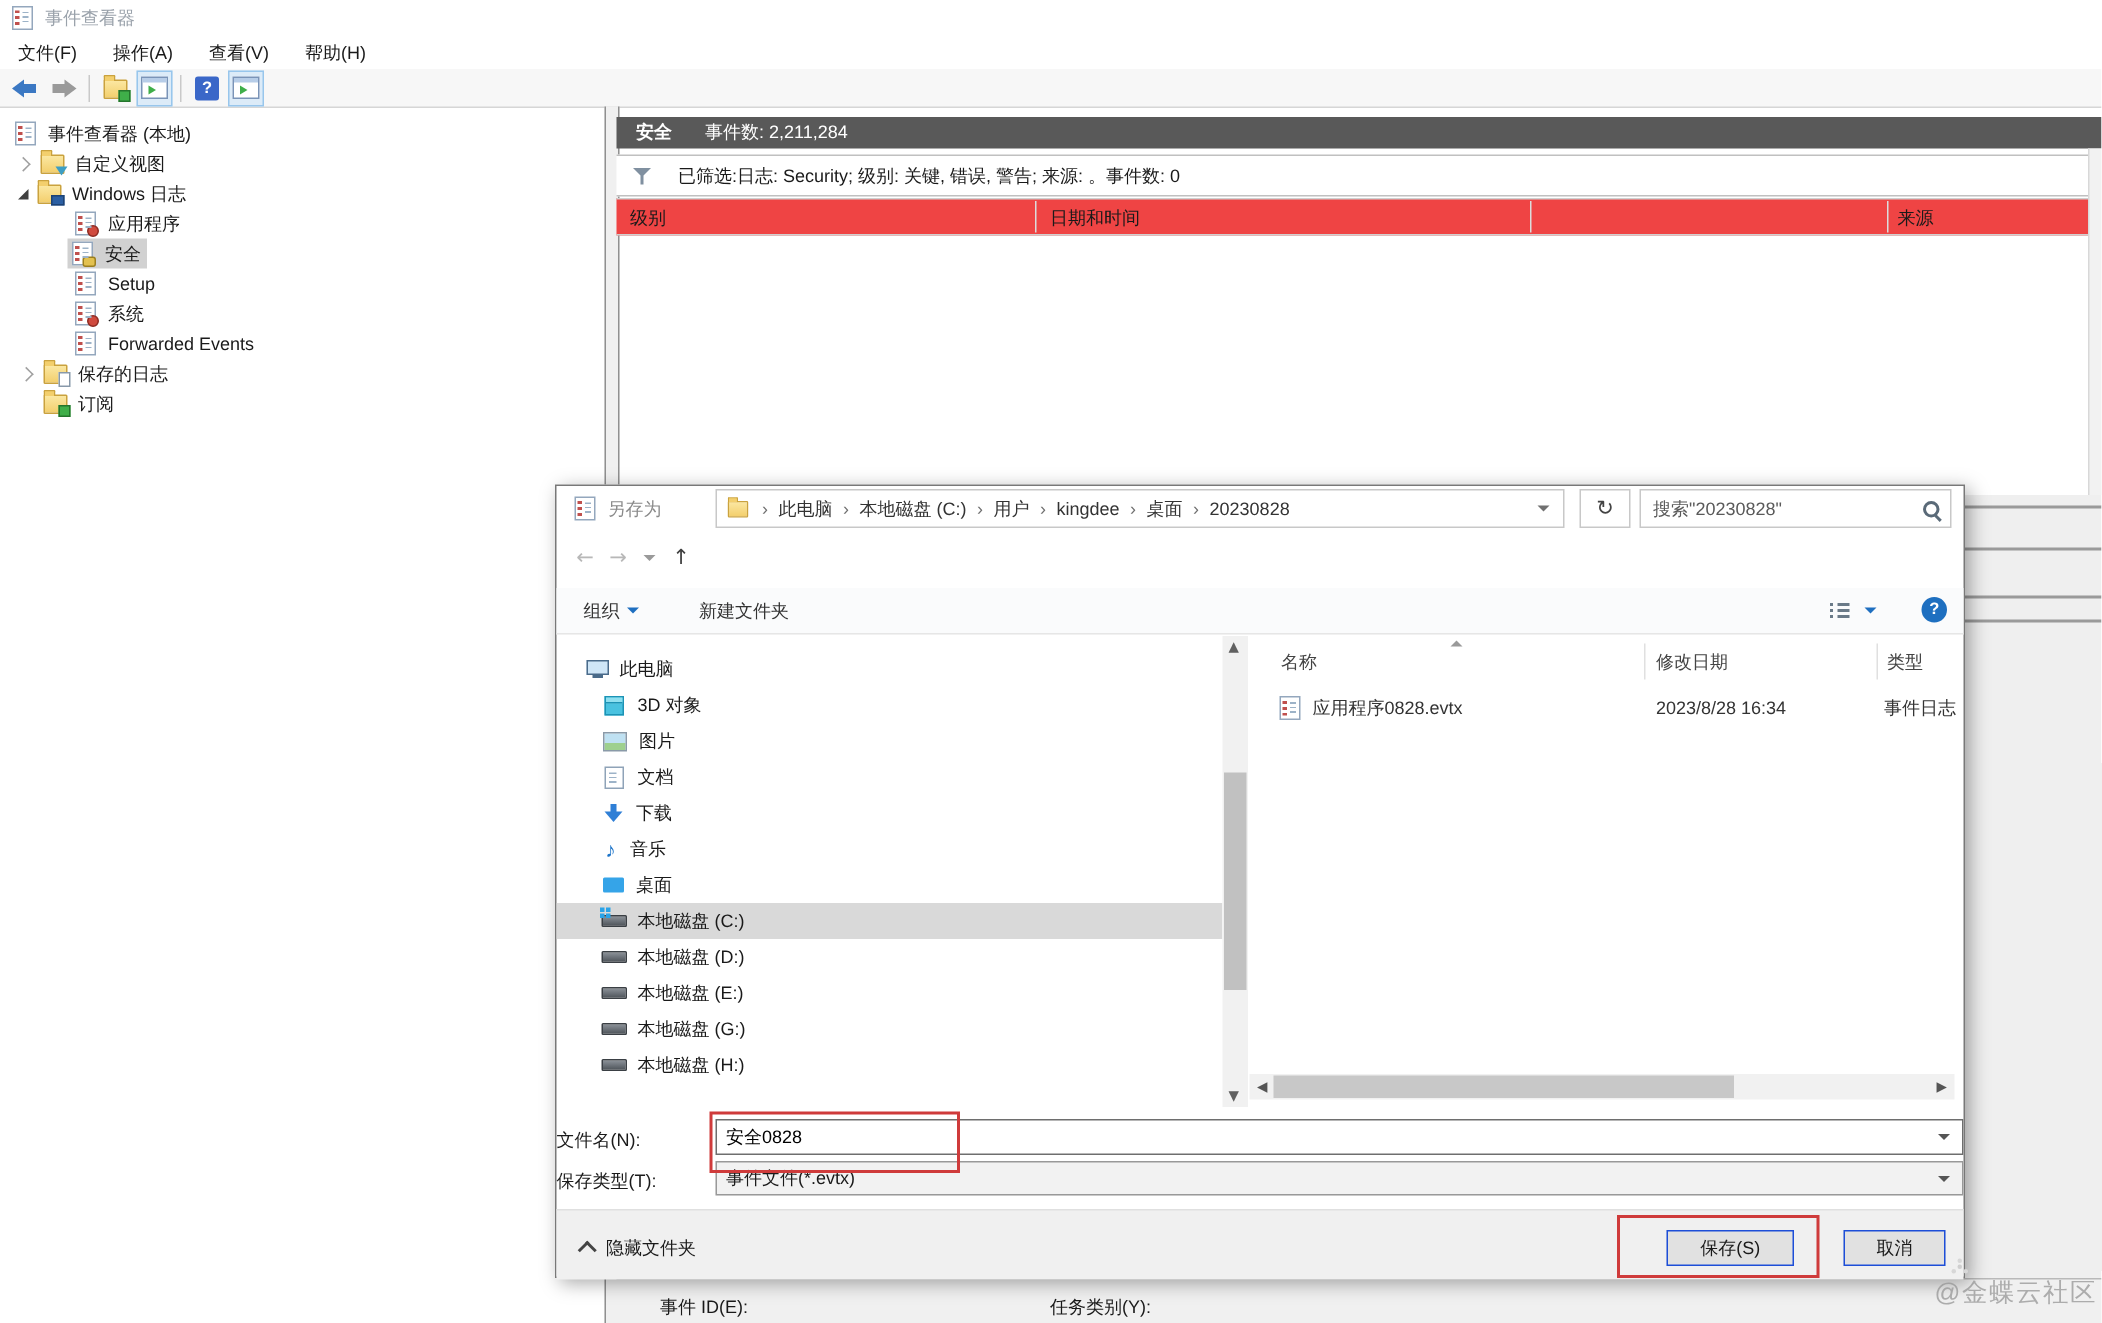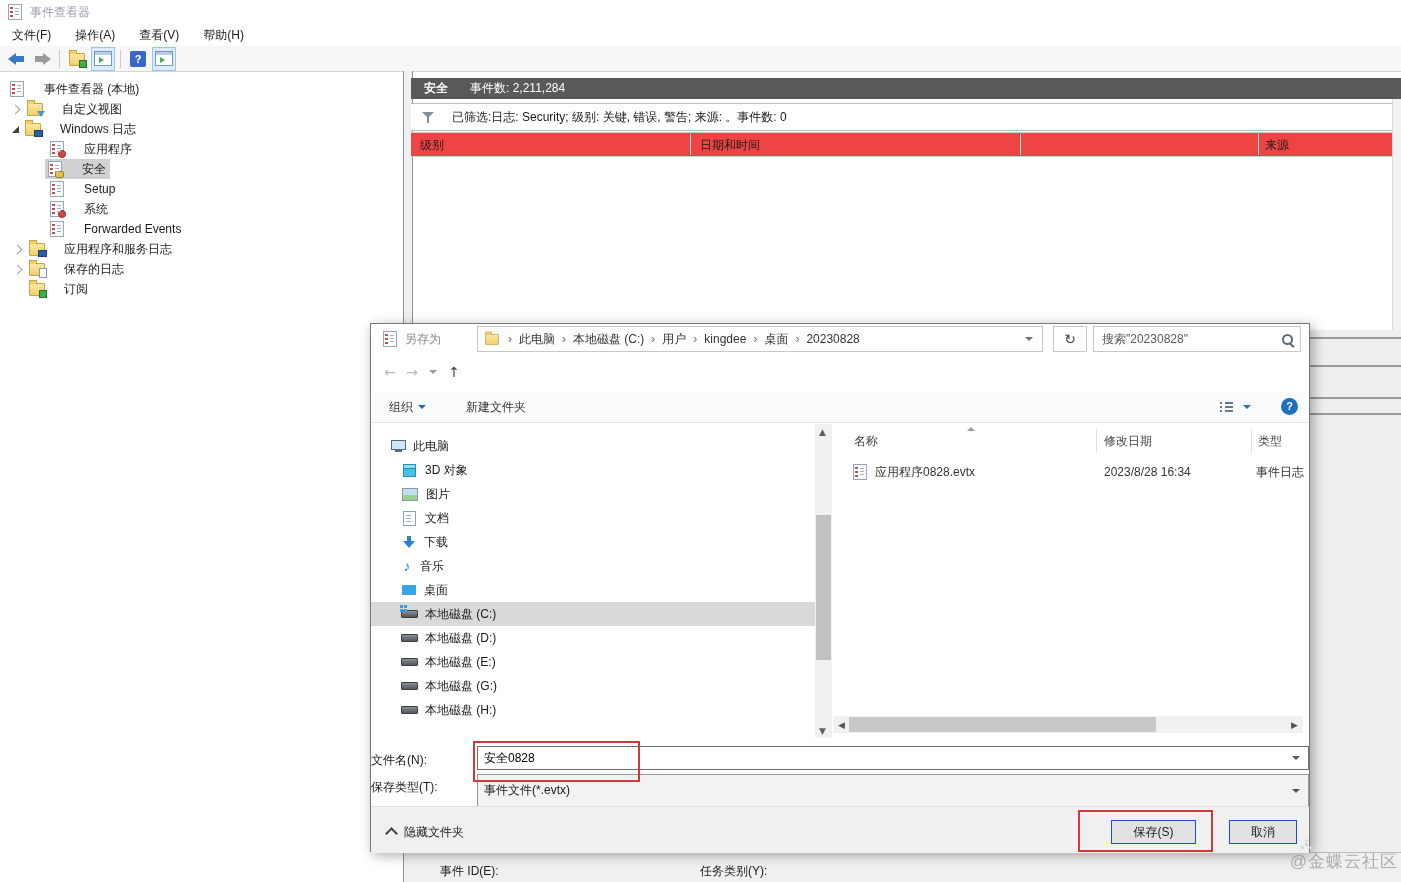--- a/index.html
+++ b/index.html
@@ -75,21 +75,21 @@
   .ic-dl::before{content:"";position:absolute;left:0;top:5px;width:0;height:0;border-left:6px solid transparent;border-right:6px solid transparent;border-top:7px solid #2f7fd6;}
   .ic-dl::after{content:"";position:absolute;left:4px;top:0;width:4px;height:6px;background:#2f7fd6;}
   .ic-note{width:12px;height:16px;color:#1d74c9;font-size:14px;line-height:16px;text-align:center;}
   .ic-desk{width:14px;height:10px;margin:3px 1px;background:#35a4e8;border-radius:1px;}
   .ic-drive{width:15px;height:6px;margin:5px 0;background:linear-gradient(#8b9198,#50565c);border-radius:1px;border:1px solid #3a3f44;}
 
   
   .splitter{position:absolute;left:403px;top:71px;width:8px;height:811px;background:#f0f0f0;border-left:1px solid #909090;border-right:1px solid #909090;}
   .tree{position:absolute;left:0;top:79px;width:400px;}
   .trow{display:flex;align-items:center;height:20px;}
-  .trow .lbl{margin-left:18px;white-space:nowrap;}
+  .trow .lbl{margin-left:6px;white-space:nowrap;}
   .sel-box{display:flex;align-items:center;background:#d1d1d1;padding:1px 4px 1px 1px;}
   .dark-header{position:absolute;left:411px;top:78px;width:990px;height:21px;background:#595959;color:#fff;display:flex;align-items:center;}
   .filter-bar{position:absolute;left:411px;top:103px;width:981px;height:26px;background:#fff;border-top:1px solid #c0c0c0;border-bottom:1px solid #c0c0c0;display:flex;align-items:center;}
   .cols{position:absolute;left:411px;top:132px;width:981px;height:23px;border-top:1px solid #d0d0d0;border-bottom:1px solid #d0d0d0;background:#ef4444;}
   .col-div{position:absolute;top:1px;width:1px;height:21px;background:#dcdcdc;}
   .rstrip{position:absolute;left:1392px;top:99px;width:9px;height:231px;background:#f2f2f2;border-left:1px solid #d8d8d8;}
   .bg-right{position:absolute;left:1310px;top:330px;width:91px;height:552px;background:#efefef;}
   .bg-right .ln{position:absolute;left:0;width:91px;height:2px;background:#9a9a9a;}
   .detail-pane{position:absolute;left:411px;top:852px;width:990px;height:30px;background:#f0f0f0;border-top:1px solid #b9b9b9;}
 
@@ -121,21 +121,21 @@
   .fp-head{position:absolute;left:0;top:5px;width:100%;height:24px;color:#444;}
   .fp-head .h{position:absolute;top:4px;}
   .fp-div{position:absolute;top:0;width:1px;height:24px;background:#e0e0e0;}
   .fp-row{position:absolute;left:0;top:36px;height:24px;width:100%;display:flex;align-items:center;color:#333;}
   .hscroll{position:absolute;left:0;top:292px;width:470px;height:17px;background:#f1f1f1;}
   .hscroll .thumb{position:absolute;left:16px;top:1px;width:307px;height:15px;background:#c8c8c8;}
   .sarrow{position:absolute;font-size:9px;color:#555;font-family:"DejaVu Sans",sans-serif;}
   .fname-label{position:absolute;color:#1a1a1a;text-align:left;}
   .fname-input{position:absolute;left:106px;top:422px;width:832px;height:24px;border:1px solid #6e6e6e;background:#fff;box-sizing:border-box;display:flex;align-items:center;}
   .fname-input .v{margin-left:6px;color:#000;}
-  .ftype-combo{position:absolute;left:106px;top:450px;width:832px;height:33px;border:1px solid #999;background:#f2f2f2;box-sizing:border-box;display:flex;align-items:center;}
+  .ftype-combo{position:absolute;left:106px;top:450px;width:832px;height:23px;border:1px solid #999;background:#f2f2f2;box-sizing:border-box;display:flex;align-items:center;}
   .ftype-combo .v{margin-left:6px;color:#1a1a1a;}
   .combo-arrow{position:absolute;right:8px;top:50%;margin-top:-2px;}
   .dlg-footer{position:absolute;left:0;top:482px;width:100%;height:46px;background:#f0f0f0;border-top:1px solid #e0e0e0;}
   .btn{position:absolute;height:24px;background:#e1e1e1;border:1px solid #1d4ed8;box-sizing:border-box;text-align:center;line-height:22px;color:#1a1a1a;}
 
   .anno{position:absolute;border:2px solid #cf3b3b;z-index:50;}
   .watermark{position:absolute;right:3px;top:850px;font-size:17px;color:rgba(150,150,150,.75);letter-spacing:1px;z-index:60;}
   .wm-orn{position:absolute;left:1305px;top:843px;width:3px;height:3px;border-radius:50%;background:#cfcfcf;box-shadow:-4px 3px 0 #d7d7d7,4px 3px 0 #d7d7d7,0 -4px 0 #d7d7d7;z-index:60;}
 </style>
 </head>
@@ -226,27 +226,20 @@
     </div>
     <div class="trow" style="padding-left:48px;">
       <span class="ic ic-log">
           <i class="ov ov-red"></i>
         </span>
       <span class="lbl">系统</span>
     </div>
     <div class="trow" style="padding-left:48px;">
       <span class="ic ic-log"></span>
       <span class="lbl">Forwarded Events</span>
-    </div>
-    <div class="trow" style="padding-left:14px;">
-      <span class="exp-c"></span>
-      <span class="ic ic-folder" style="margin-left:8px;">
-          <i class="ov ov-mon"></i>
-        </span>
-      <span class="lbl">应用程序和服务日志</span>
     </div>
     <div class="trow" style="padding-left:14px;">
       <span class="exp-c"></span>
       <span class="ic ic-folder" style="margin-left:8px;">
           <i class="ov ov-page"></i>
         </span>
       <span class="lbl">保存的日志</span>
     </div>
     <div class="trow" style="padding-left:28px;">
       <span class="ic ic-folder">

